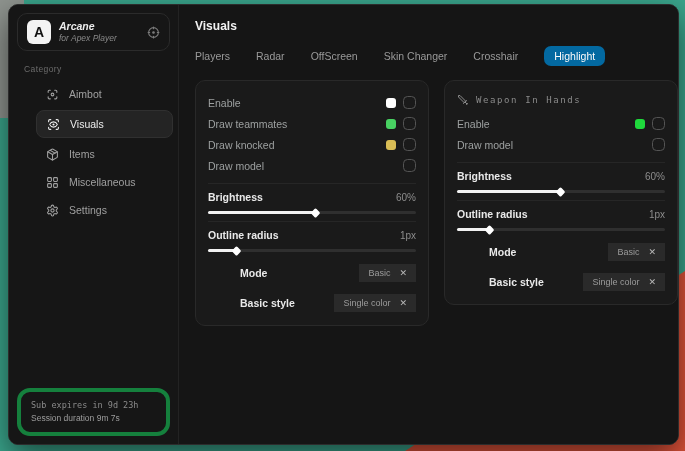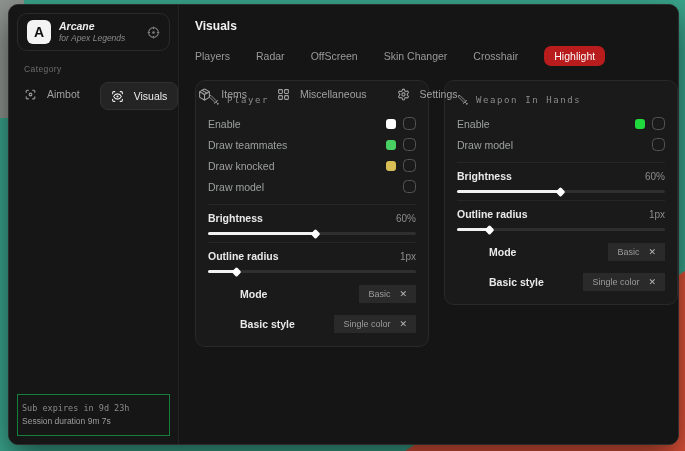--- a/index.html
+++ b/index.html
@@ -20,38 +20,38 @@
     display:flex; align-items:center; gap:8px; padding:0 9px; }
   .logo { width:24px; height:24px; background:#f3f3f3; border-radius:6px; color:#111;
     font-weight:bold; font-size:14px; display:flex; align-items:center; justify-content:center; }
   .side-titles { display:flex; flex-direction:column; line-height:1.25; flex:1;font-style:italic; }
   .side-title { color:#ececec; font-size:10.5px; font-weight:bold; }
   .side-sub { color:#8a8a8a; font-size:8.5px; }
   .head-ico { color:#7c7c7c; display:flex; }
 
   .category { margin:13px 0 6px 15px; font-size:8.5px; color:#6c6c6c; letter-spacing:.4px; }
 
-  .nav { display:flex; flex-direction:row; }
+  .nav { display:flex; flex-direction:column;margin-left:22px; }
   .nav-item { height:28px; display:flex; align-items:center; gap:10px; padding:0 15px;
     color:#a0a0a0; font-size:10.5px; cursor:pointer; }
   .nav-item.active { margin:2px 5px; padding:0 10px; background:#242424; border:1px solid #303030;
     border-radius:8px; color:#ededed; }
   .nav-ico { display:flex; color:inherit; }
 
-  .side-foot { position:absolute; left:8px; right:8px; bottom:8px; border:1px solid #15803d;
-    border-radius:0; padding:7px 4px; line-height:1.55; }
+  .side-foot { position:absolute; left:8px; right:8px; bottom:8px; border:4px solid #15803d;
+    border-radius:13px; padding:7px 10px; line-height:1.55; }
   .foot-l1 { font-family:"DejaVu Sans Mono", monospace; font-size:8.5px; color:#8a8a8a; }
   .foot-l2 { font-size:8.5px; color:#9d9d9d; }
 
   
   .main { flex:1; padding:14px 14px 0 16px; background:#151515; }
   .page-title { color:#f2f2f2; font-size:12px; font-weight:bold; }
   .tabs { display:flex; align-items:center; gap:26px; margin-top:13px; height:20px; }
   .tab { color:#9a9a9a; font-size:10.5px; cursor:pointer; white-space:nowrap; }
-  .tab.active { background:#b91c1c; color:#fafafa; padding:4px 10px; border-radius:7px; }
+  .tab.active { background:#0369a1; color:#fafafa; padding:4px 10px; border-radius:7px; }
 
   .content { display:flex; gap:15px; margin-top:14px; align-items:flex-start; }
   .panel { width:234px; background:#1a1a1a; border:1px solid #292929; border-radius:10px;
     padding:11px 12px 13px; }
   .panel-head { display:flex; align-items:center; gap:7px; color:#8b8b8b; margin:2px 0 7px; }
   .panel-title { font-family:"DejaVu Sans Mono", monospace; font-size:9px; letter-spacing:1.6px; }
 
   .t-row { height:21px; display:flex; align-items:center; }
   .t-label { flex:1; color:#9da0a0; font-size:10.5px; }
   .t-controls { display:flex; align-items:center; gap:7px; }
@@ -85,21 +85,21 @@
 <div class="bg-orange"></div>
 
 <div class="window">
 
   <div class="sidebar">
 
     <div class="side-head">
       <div class="logo">A</div>
       <div class="side-titles">
         <span class="side-title">Arcane</span>
-        <span class="side-sub">for Apex Legends</span>
+        <span class="side-sub">for Apex Player</span>
       </div>
       <span class="head-ico">
         <svg width="13" height="13" viewBox="0 0 24 24" fill="none" stroke="currentColor" stroke-width="2" stroke-linecap="round">
           <circle cx="12" cy="12" r="9"></circle>
             <path d="M22 12h-3M5 12H2M12 5V2M12 22v-3"></path>
             <circle cx="12" cy="12" r="1.5" fill="currentColor"></circle>
         </svg>
       </span>
     </div>
 
@@ -174,85 +174,145 @@
     <div class="tabs">
       <span class="tab">Players</span>
       <span class="tab">Radar</span>
       <span class="tab">OffScreen</span>
       <span class="tab">Skin Changer</span>
       <span class="tab">Crosshair</span>
       <span class="tab active">Highlight</span>
     </div>
 
     <div class="content">
+
+      <div class="panel">
+
+        <div class="t-row">
+          <span class="t-label">Enable</span>
+          <span class="t-controls">
+            <span class="swatch" style="background: rgb(255, 255, 255);"></span>
+            <span class="checkbox"></span>
+          </span>
+        </div>
+        <div class="t-row">
+          <span class="t-label">Draw teammates</span>
+          <span class="t-controls">
+            <span class="swatch" style="background: rgb(72, 209, 98);"></span>
+            <span class="checkbox"></span>
+          </span>
+        </div>
+        <div class="t-row">
+          <span class="t-label">Draw knocked</span>
+          <span class="t-controls">
+            <span class="swatch" style="background: rgb(217, 189, 85);"></span>
+            <span class="checkbox"></span>
+          </span>
+        </div>
+        <div class="t-row">
+          <span class="t-label">Draw model</span>
+          <span class="t-controls">
+            <span class="checkbox"></span>
+          </span>
+        </div>
+
+        <div class="divider"></div>
+
+        <div class="s-block">
+          <div class="s-top">
+            <span class="s-name">Brightness</span>
+            <span class="s-value">60%</span>
+          </div>
+          <div class="track">
+            <div class="fill" style="width: 52%;">
+              <span class="thumb"></span>
+            </div>
+          </div>
+        </div>
+
+        <div class="divider"></div>
+
+        <div class="s-block">
+          <div class="s-top">
+            <span class="s-name">Outline radius</span>
+            <span class="s-value">1px</span>
+          </div>
+          <div class="track">
+            <div class="fill" style="width: 14%;">
+              <span class="thumb"></span>
+            </div>
+          </div>
+        </div>
+
+        <div class="sel-row">
+          <span class="sel-label">Mode</span>
+          <span class="chip">
+            <span class="chip-val">Basic</span>
+            <span class="chip-x">✕</span>
+          </span>
+        </div>
+        <div class="sel-row">
+          <span class="sel-label">Basic style</span>
+          <span class="chip">
+            <span class="chip-val">Single color</span>
+            <span class="chip-x">✕</span>
+          </span>
+        </div>
+      </div>
 
       <div class="panel">
         <div class="panel-head">
           <span>
             <svg width="12" height="12" viewBox="0 0 24 24" fill="none" stroke="#8b8b8b" stroke-width="2" stroke-linecap="round" stroke-linejoin="round">
               <polyline points="14.5 17.5 3 6 3 3 6 3 17.5 14.5"></polyline>
                 <line x1="13" y1="19" x2="19" y2="13"></line>
                 <line x1="16" y1="16" x2="20" y2="20"></line>
                 <line x1="19" y1="21" x2="21" y2="19"></line>
             </svg>
           </span>
-          <span class="panel-title">Player</span>
+          <span class="panel-title">Weapon In Hands</span>
         </div>
 
         <div class="t-row">
           <span class="t-label">Enable</span>
           <span class="t-controls">
-            <span class="swatch" style="background: rgb(255, 255, 255);"></span>
-            <span class="checkbox"></span>
-          </span>
-        </div>
-        <div class="t-row">
-          <span class="t-label">Draw teammates</span>
-          <span class="t-controls">
-            <span class="swatch" style="background: rgb(72, 209, 98);"></span>
-            <span class="checkbox"></span>
-          </span>
-        </div>
-        <div class="t-row">
-          <span class="t-label">Draw knocked</span>
-          <span class="t-controls">
-            <span class="swatch" style="background: rgb(217, 189, 85);"></span>
+            <span class="swatch" style="background: rgb(31, 217, 60);"></span>
             <span class="checkbox"></span>
           </span>
         </div>
         <div class="t-row">
           <span class="t-label">Draw model</span>
           <span class="t-controls">
             <span class="checkbox"></span>
           </span>
         </div>
 
         <div class="divider"></div>
 
         <div class="s-block">
           <div class="s-top">
             <span class="s-name">Brightness</span>
             <span class="s-value">60%</span>
           </div>
           <div class="track">
-            <div class="fill" style="width: 52%;">
+            <div class="fill" style="width: 50%;">
               <span class="thumb"></span>
             </div>
           </div>
         </div>
 
         <div class="divider"></div>
 
         <div class="s-block">
           <div class="s-top">
             <span class="s-name">Outline radius</span>
             <span class="s-value">1px</span>
           </div>
           <div class="track">
-            <div class="fill" style="width: 14%;">
+            <div class="fill" style="width: 16%;">
               <span class="thumb"></span>
             </div>
           </div>
         </div>
 
         <div class="sel-row">
           <span class="sel-label">Mode</span>
           <span class="chip">
             <span class="chip-val">Basic</span>
             <span class="chip-x">✕</span>
@@ -260,86 +320,15 @@
         </div>
         <div class="sel-row">
           <span class="sel-label">Basic style</span>
           <span class="chip">
             <span class="chip-val">Single color</span>
             <span class="chip-x">✕</span>
           </span>
         </div>
       </div>
 
-      <div class="panel">
-        <div class="panel-head">
-          <span>
-            <svg width="12" height="12" viewBox="0 0 24 24" fill="none" stroke="#8b8b8b" stroke-width="2" stroke-linecap="round" stroke-linejoin="round">
-              <polyline points="14.5 17.5 3 6 3 3 6 3 17.5 14.5"></polyline>
-                <line x1="13" y1="19" x2="19" y2="13"></line>
-                <line x1="16" y1="16" x2="20" y2="20"></line>
-                <line x1="19" y1="21" x2="21" y2="19"></line>
-            </svg>
-          </span>
-          <span class="panel-title">Weapon In Hands</span>
-        </div>
-
-        <div class="t-row">
-          <span class="t-label">Enable</span>
-          <span class="t-controls">
-            <span class="swatch" style="background: rgb(31, 217, 60);"></span>
-            <span class="checkbox"></span>
-          </span>
-        </div>
-        <div class="t-row">
-          <span class="t-label">Draw model</span>
-          <span class="t-controls">
-            <span class="checkbox"></span>
-          </span>
-        </div>
-
-        <div class="divider"></div>
-
-        <div class="s-block">
-          <div class="s-top">
-            <span class="s-name">Brightness</span>
-            <span class="s-value">60%</span>
-          </div>
-          <div class="track">
-            <div class="fill" style="width: 50%;">
-              <span class="thumb"></span>
-            </div>
-          </div>
-        </div>
-
-        <div class="divider"></div>
-
-        <div class="s-block">
-          <div class="s-top">
-            <span class="s-name">Outline radius</span>
-            <span class="s-value">1px</span>
-          </div>
-          <div class="track">
-            <div class="fill" style="width: 16%;">
-              <span class="thumb"></span>
-            </div>
-          </div>
-        </div>
-
-        <div class="sel-row">
-          <span class="sel-label">Mode</span>
-          <span class="chip">
-            <span class="chip-val">Basic</span>
-            <span class="chip-x">✕</span>
-          </span>
-        </div>
-        <div class="sel-row">
-          <span class="sel-label">Basic style</span>
-          <span class="chip">
-            <span class="chip-val">Single color</span>
-            <span class="chip-x">✕</span>
-          </span>
-        </div>
-      </div>
-
     </div>
   </div>
 </div>
 
 </body></html>

